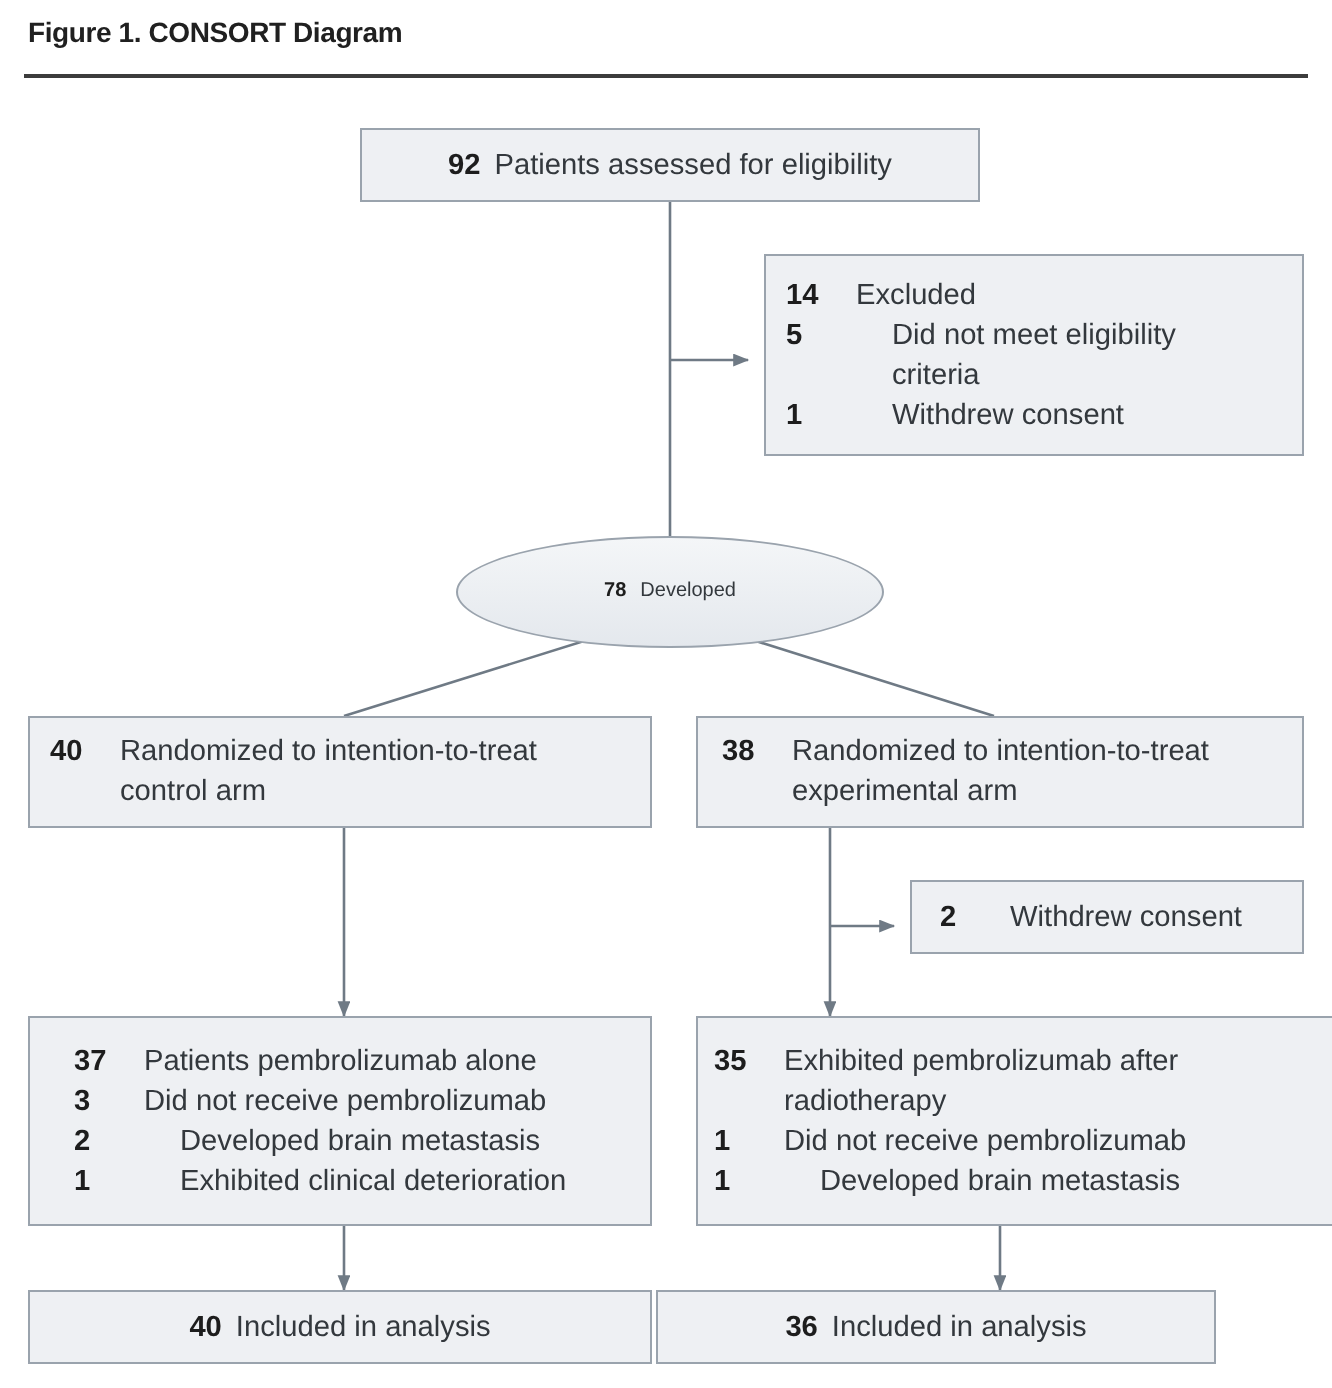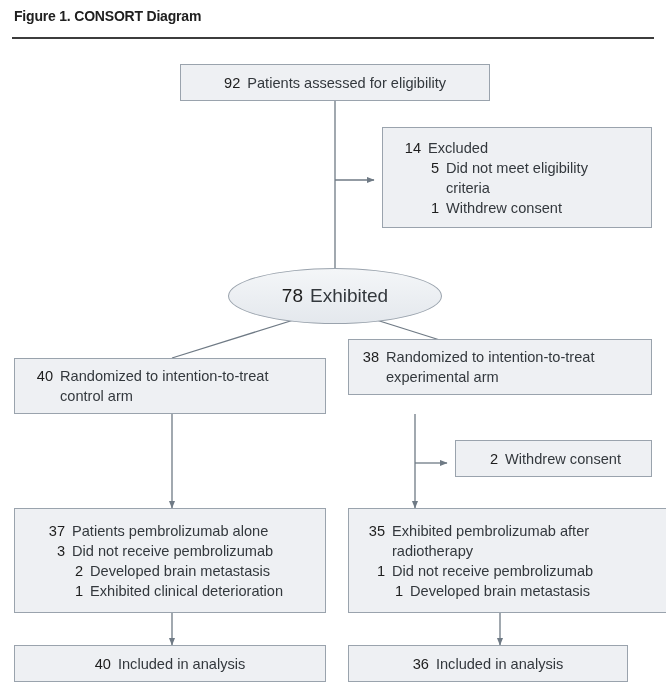--- a/index.html
+++ b/index.html
@@ -51,22 +51,22 @@
     justify-content: center;
   }
   .node-line {
     display: flex;
     align-items: baseline;
     font-size: 14.6px;
     line-height: 20px;
     white-space: pre;
   }
   .num {
-    font-weight: 400;
-    text-align: right;
+    font-weight: 700;
+    text-align: left;
     flex: 0 0 auto;
     color: #1d1d1d;
   }
   .txt {
     font-weight: 400;
     color: #33383d;
     padding-left: 7px;
     white-space: pre-wrap;
   }
   .indent-0 .num { width: 28px; }
@@ -83,21 +83,21 @@
     width: 214px;
     height: 56px;
     border-radius: 50%;
     background: linear-gradient(#f4f6f8, #e4e8ed);
     border: 1px solid #9aa3ad;
     box-sizing: border-box;
     display: flex;
     align-items: center;
     justify-content: center;
   }
-  #ellipse-randomized .node-line { font-size: 19px; }
+  #ellipse-randomized .node-line { font-size: 10px; }
 
   
   #connectors {
     position: absolute;
     left: 0; top: 0;
     width: 666px; height: 694px;
     pointer-events: none;
   }
 </style>
 </head>
@@ -153,33 +153,33 @@
     </div>
     <div class="node-line indent-1">
       <span class="num">1</span>
       <span class="txt">Withdrew consent</span>
     </div>
   </div>
 
   <div id="ellipse-randomized">
     <div class="node-line">
       <span class="num">78</span>
-      <span class="txt">Exhibited</span>
+      <span class="txt">Developed</span>
     </div>
   </div>
 
   <div class="node" style="left:14px; top:358px; width:312px; height:56px; padding:4px 10px;">
     <div class="node-line indent-0">
       <span class="num">40</span>
       <span class="txt">Randomized to intention-to-treat
 control arm</span>
     </div>
   </div>
 
-  <div class="node" style="left:348px; top:339px; width:304px; height:56px; padding:4px 2px;">
+  <div class="node" style="left:348px; top:358px; width:304px; height:56px; padding:4px 12px;">
     <div class="node-line indent-0">
       <span class="num">38</span>
       <span class="txt">Randomized to intention-to-treat
 experimental arm</span>
     </div>
   </div>
 
   <div class="node" style="left:455px; top:440px; width:197px; height:37px; padding:4px 14px;">
     <div class="node-line indent-0">
       <span class="num">2</span>
@@ -222,20 +222,20 @@
     </div>
   </div>
 
   <div class="node center" style="left:14px; top:645px; width:312px; height:37px;">
     <div class="node-line indent-0">
       <span class="num">40</span>
       <span class="txt">Included in analysis</span>
     </div>
   </div>
 
-  <div class="node center" style="left:348px; top:645px; width:280px; height:37px;">
+  <div class="node center" style="left:328px; top:645px; width:280px; height:37px;">
     <div class="node-line indent-0">
       <span class="num">36</span>
       <span class="txt">Included in analysis</span>
     </div>
   </div>
 
 </div>
 
 </body></html>

